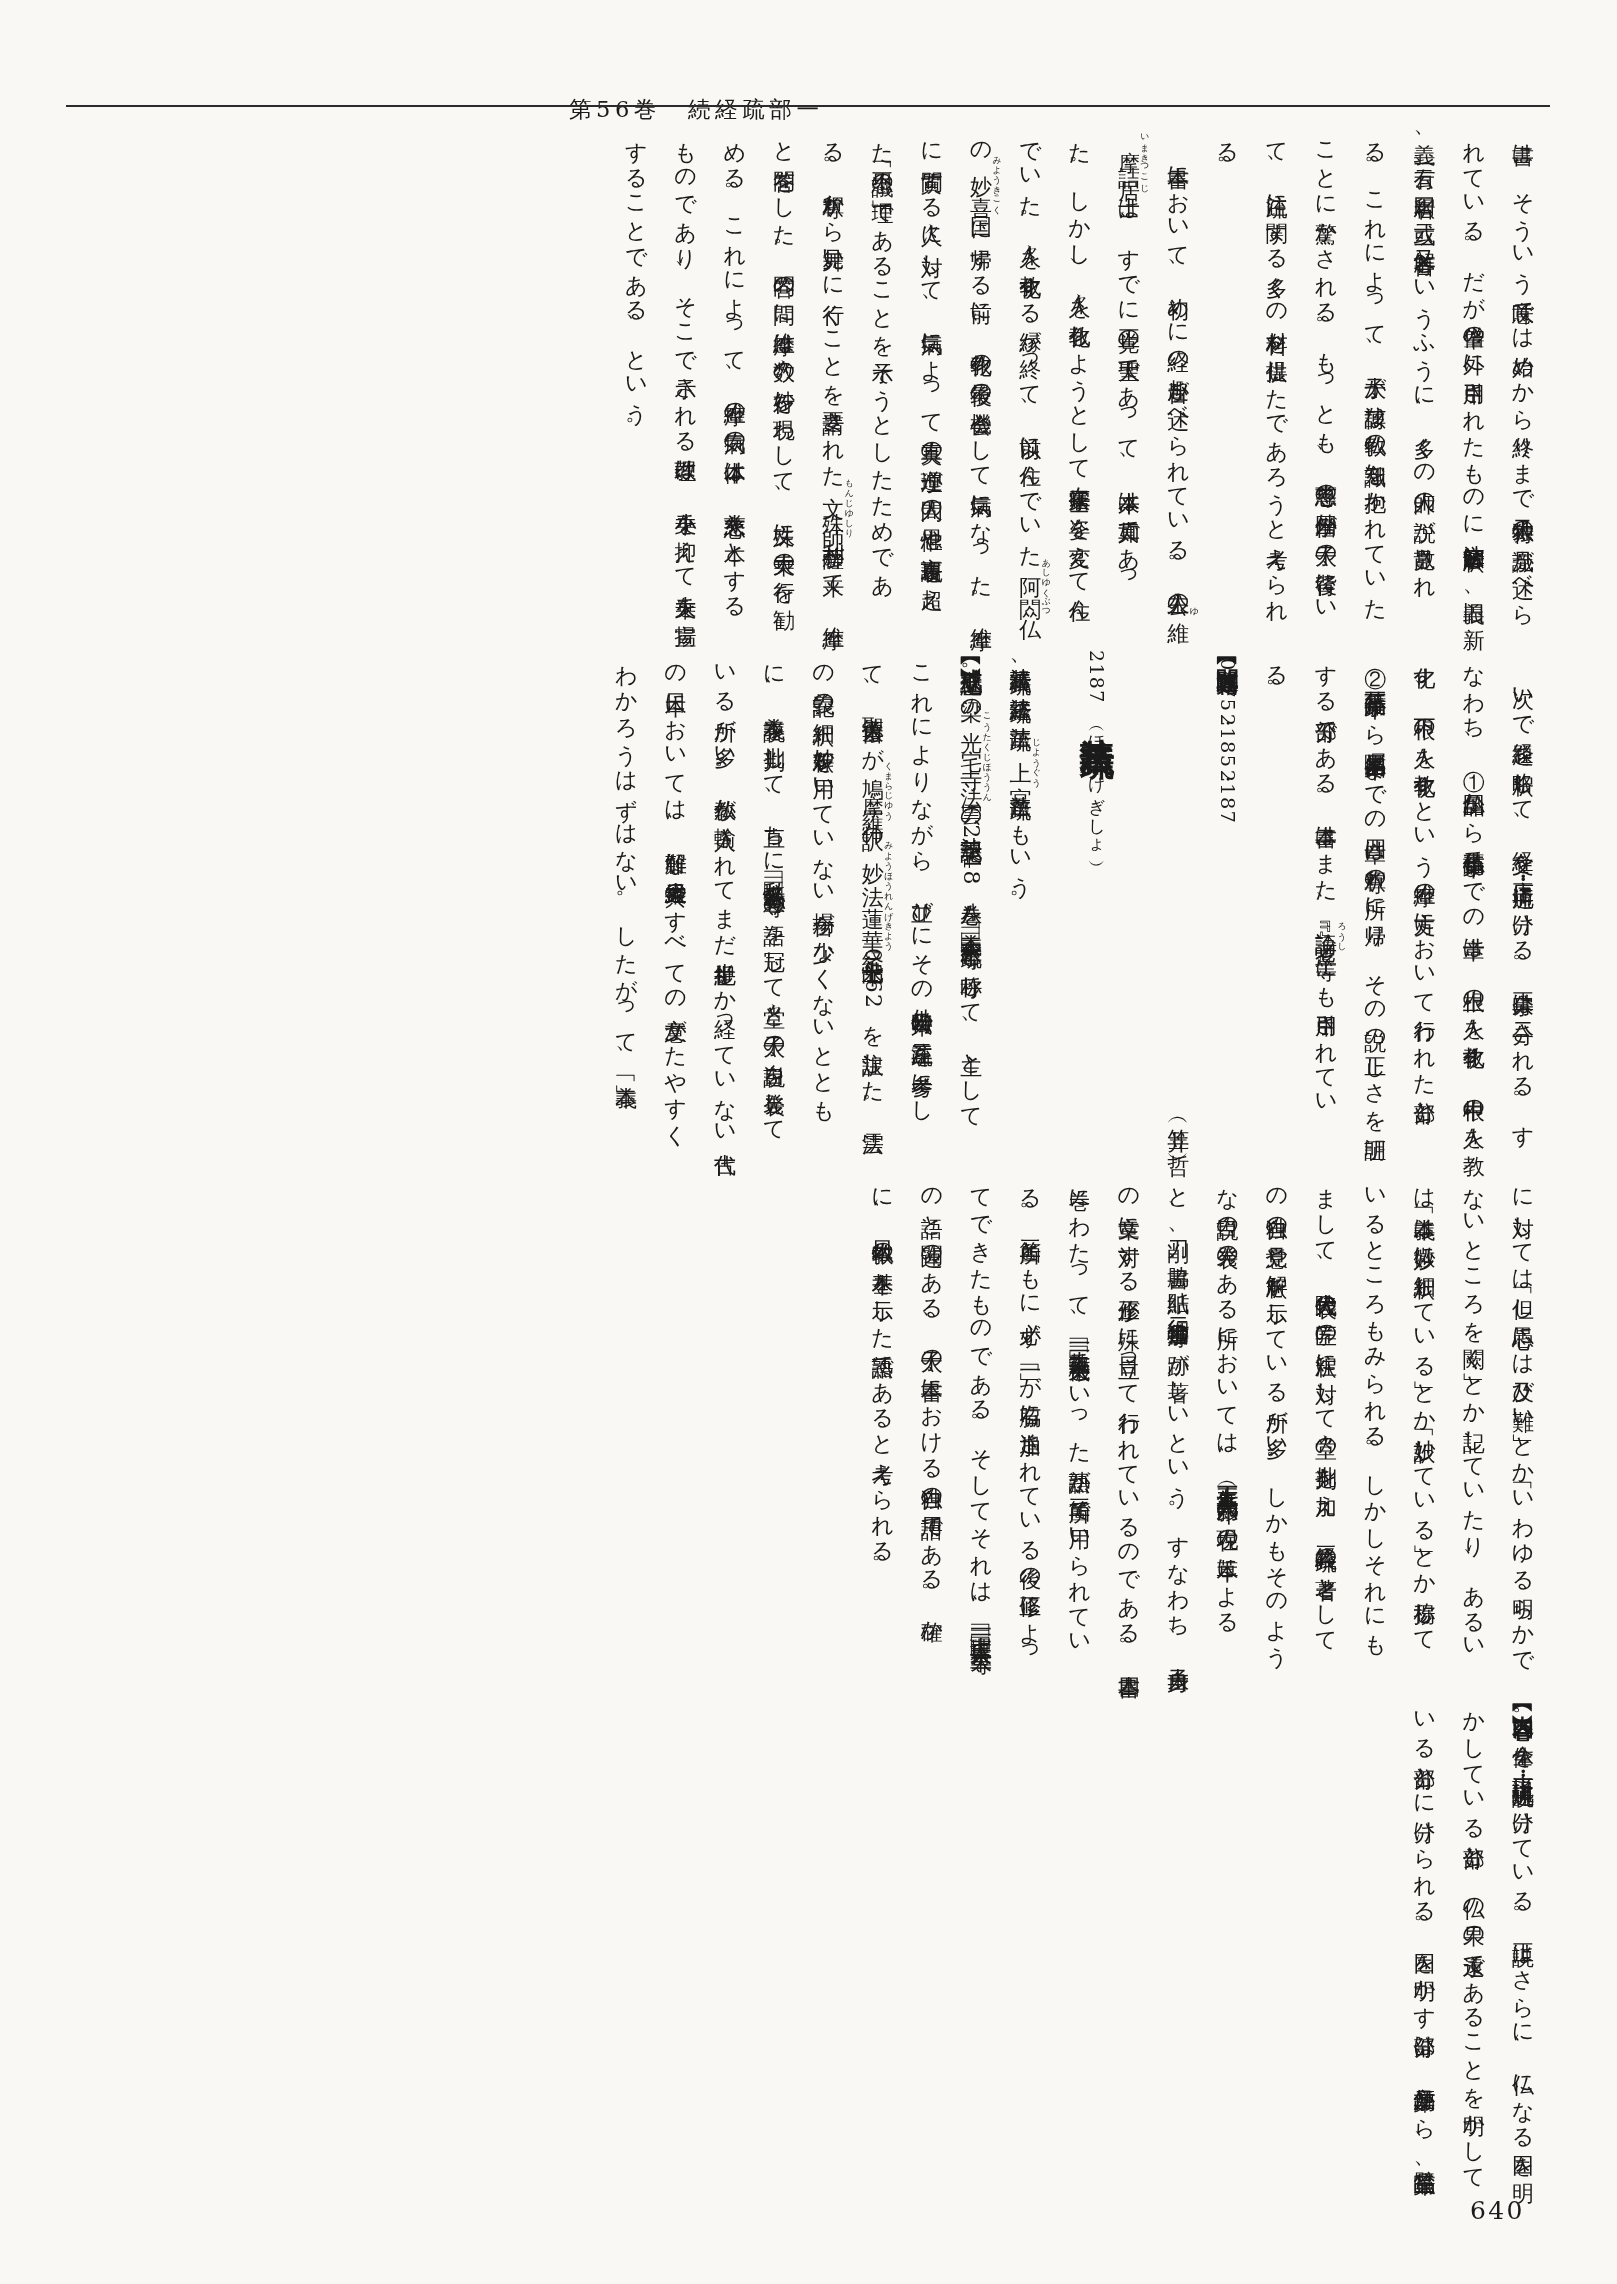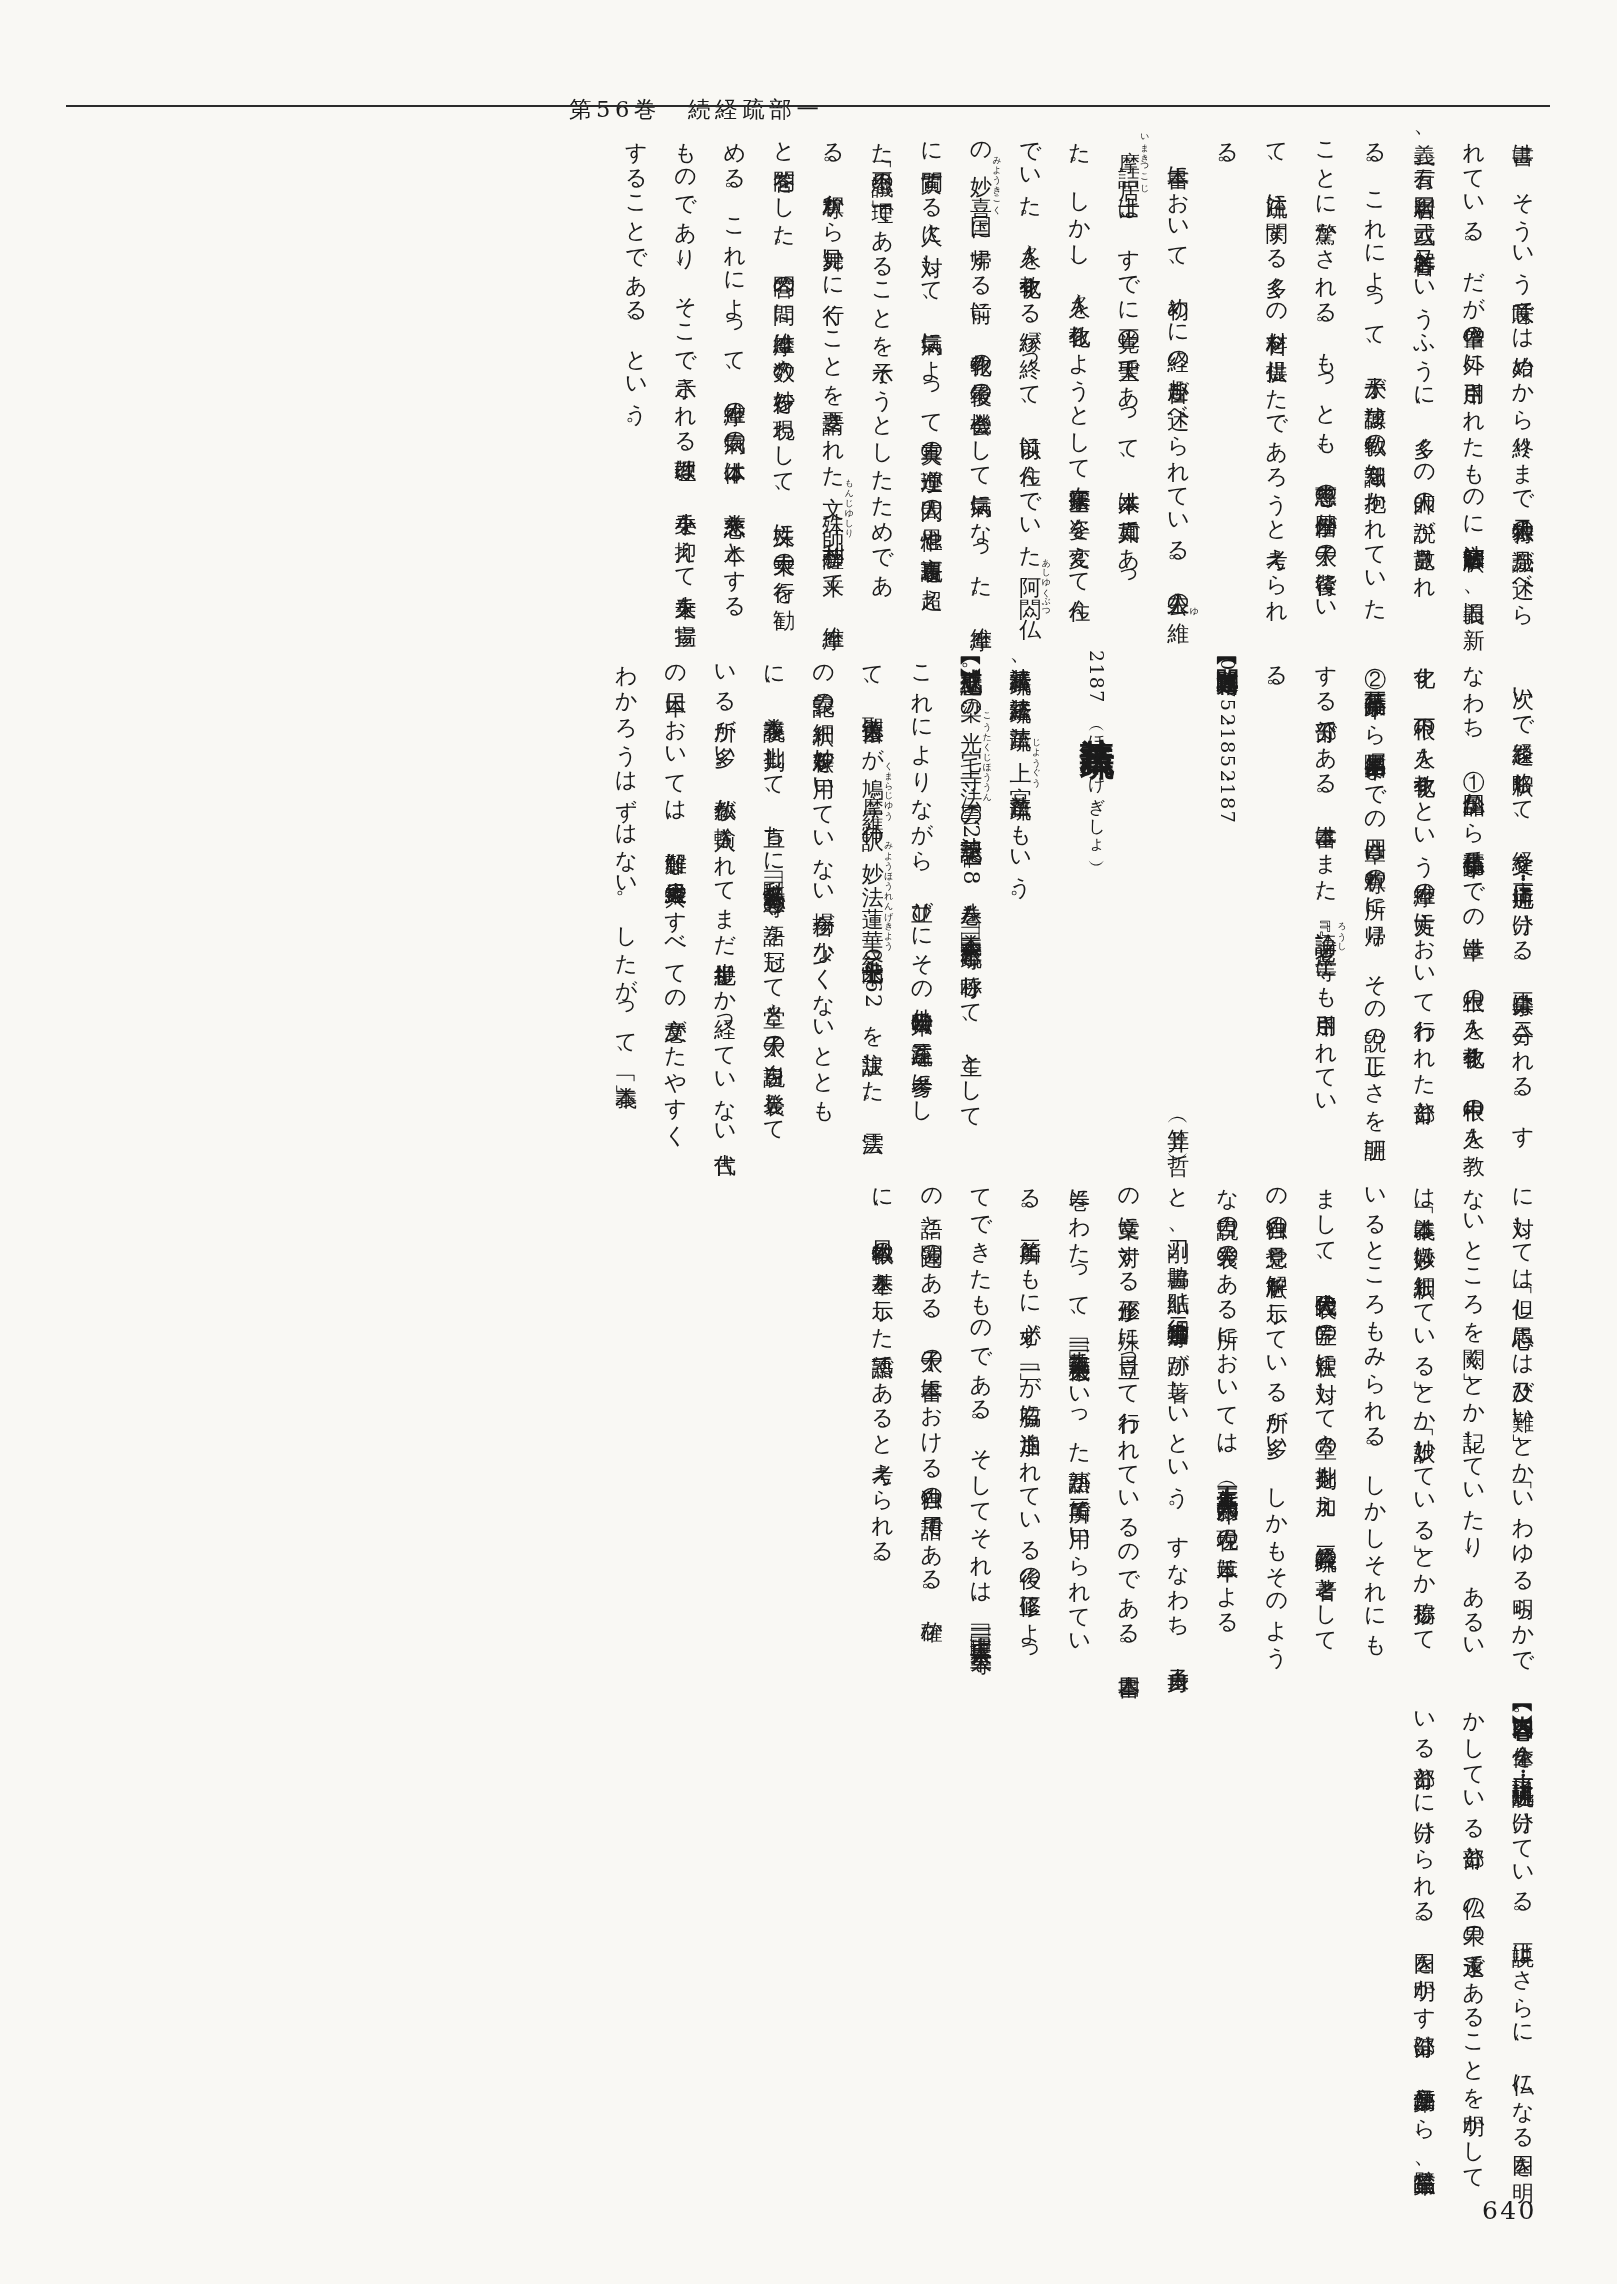--- a/index.html
+++ b/index.html
@@ -41,21 +41,21 @@
   ruby rt { font-size:0.4em; letter-spacing:0; }
   .entry-heading { margin-right:18px; margin-left:12px; }
   .entry-number { font-size:19px; }
   .entry-title {
     font-size:35px; font-weight:bold; padding-top:6px;
     font-family:"DejaVu Sans","Liberation Sans",sans-serif;
   }
   .entry-reading { font-size:17.3px; padding-top:6px; }
   .page-number {
     position:absolute; top:2196px; left:1470px;
-    font-size:25px; letter-spacing:2.3px;margin-left:12px;
+    font-size:25px; letter-spacing:2.3px;
   }
 </style>
 </head>
 <body>
 
 <div class="page">
 
   <div class="page-header">第56巻　続経疏部一</div>
   <div class="header-rule"></div>
 

